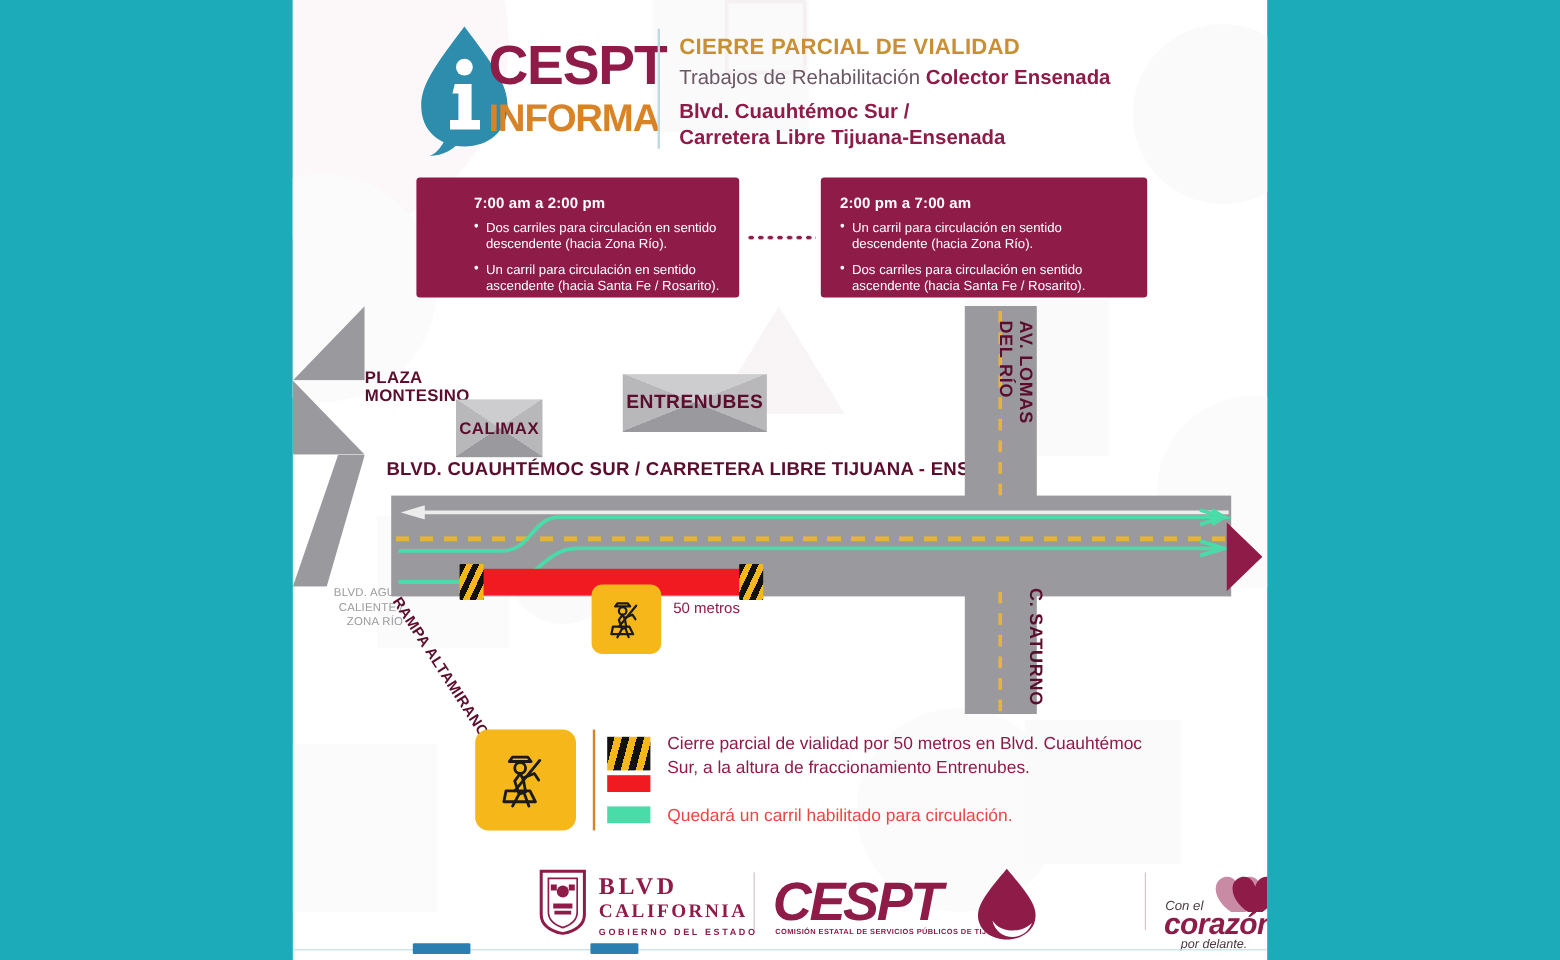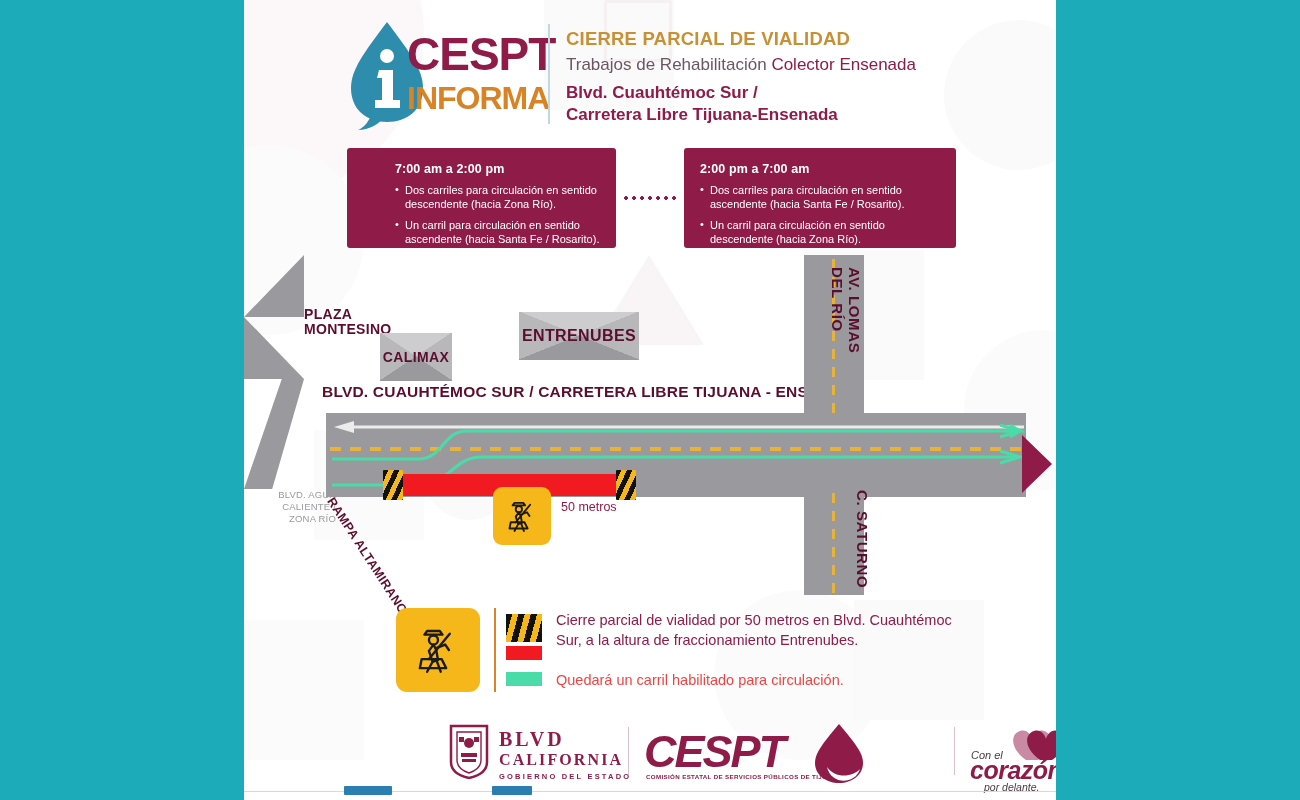--- a/index.html
+++ b/index.html
@@ -39,21 +39,21 @@
   }
   .logo-informa{
     position:absolute;left:163px;top:76px;
     font-weight:bold;font-size:32px;line-height:44px;letter-spacing:-1px;
     color:#D98327;font-family:"Liberation Sans", sans-serif;
   }
   .divider-v{position:absolute;left:304px;top:24px;width:2px;height:100px;background:#bcd9e4;}
   .hdr-txt{position:absolute;left:322px;top:28px;width:470px;}
   .hdr-l1{font-weight:bold;font-size:18.5px;letter-spacing:.2px;color:#C89034;margin:0 0 5px 0;}
   .hdr-l2{font-size:17px;color:#6b5663;margin:0 0 7px 0;}
-  .hdr-l2 b{color:#8E1B48;font-weight:normal;}
+  .hdr-l2 b{color:#8E1B48;font-weight:bold;}
   .hdr-l3{font-weight:bold;font-size:17px;color:#8E1B48;line-height:22px;margin:0;}
 
   
   .box{
     position:absolute;background:#8E1B48;color:#fff;border-radius:3px;
     padding:14px 16px 10px 16px;box-sizing:border-box;
   }
   .box-a{left:103px;top:148px;width:269px;height:100px;padding-left:48px;}
   .box-b{left:440px;top:148px;width:272px;height:100px;}
   .box h4{margin:0 0 8px 0;font-size:12.5px;font-weight:bold;letter-spacing:.1px;}
@@ -205,22 +205,22 @@
       <h4>7:00 am a 2:00 pm</h4>
       <ul>
         <li>Dos carriles para circulación en sentido descendente (hacia Zona Río).</li>
         <li>Un carril para circulación en sentido ascendente (hacia Santa Fe / Rosarito).</li>
       </ul>
     </div>
     <div class="dots"></div>
     <div class="box box-b">
       <h4>2:00 pm a 7:00 am</h4>
       <ul>
+        <li>Un carril para circulación en sentido descendente (hacia Zona Río).</li>
         <li>Dos carriles para circulación en sentido ascendente (hacia Santa Fe / Rosarito).</li>
-        <li>Un carril para circulación en sentido descendente (hacia Zona Río).</li>
       </ul>
     </div>
 
     <div class="map">
 
       <div class="lbl" id="lbl-plaza">PLAZA<br>MONTESINO</div>
       <div class="bldg" id="bldg-calimax">
           <span>CALIMAX</span>
         </div>
       <div class="bldg" id="bldg-entre">

